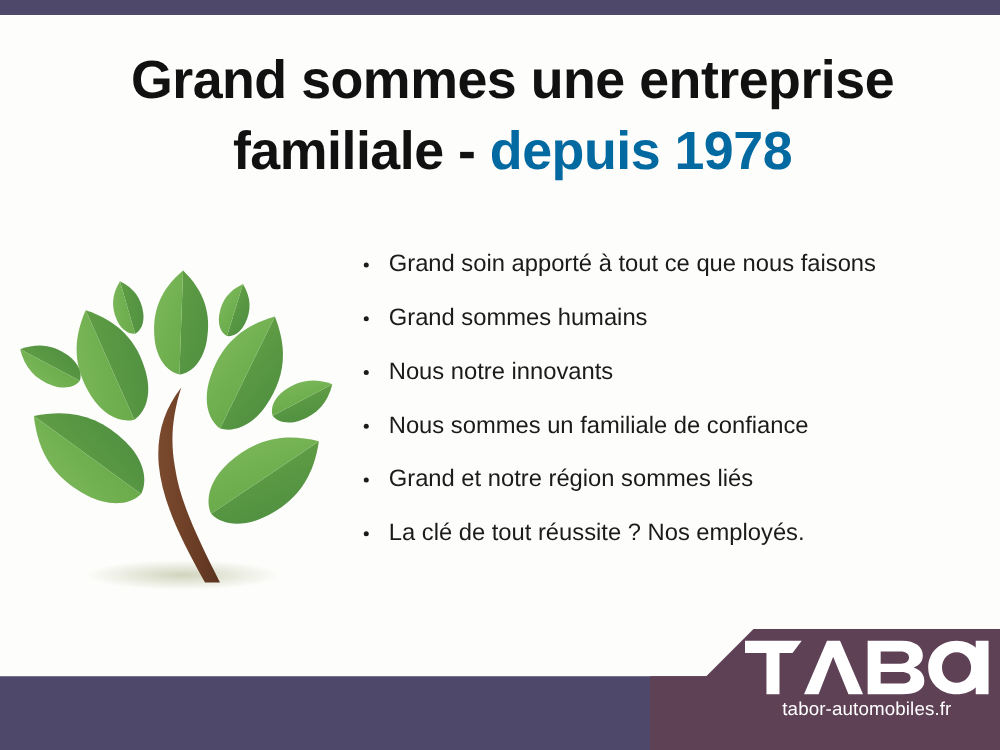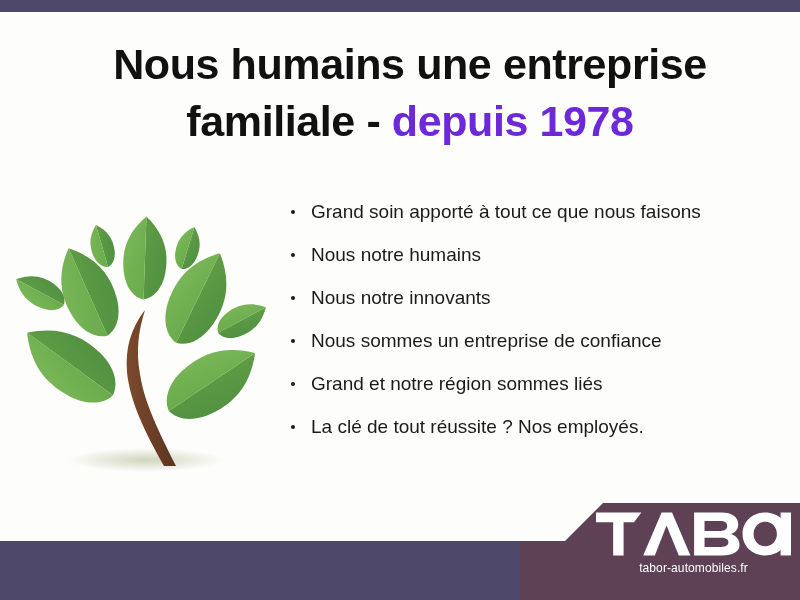--- a/index.html
+++ b/index.html
@@ -56,21 +56,21 @@
   }
   .logo-mark {
     display: block;
     width: 100%;
     height: 44px;
   }
   .logo-url {
     display: block;
     color: #ffffff;
     font-family: "Liberation Sans", sans-serif;
-    font-size: 12px;
+    font-size: 15px;
     letter-spacing: 0.1px;
     line-height: 22px;
     margin-top: 1px;
     white-space: nowrap;
   }
 
   
   .headline {
     position: absolute;
     left: 60px;
@@ -78,21 +78,21 @@
     width: 700px;
     text-align: center;
     font-family: "Liberation Sans", sans-serif;
     font-weight: bold;
     font-size: 43px;
     line-height: 57px;
     letter-spacing: -0.4px;
     color: #111111;
   }
   .headline .accent {
-    color: #6d28d9;
+    color: #0369a1;
   }
 
   
   .bullets {
     position: absolute;
     left: 286px;
     top: 190px;
     width: 500px;
     margin: 0;
     padding: 0;
@@ -130,21 +130,21 @@
 </style>
 </head>
 <body>
 
 <div id="slide">
 
   <div class="band-top"></div>
   <div class="band-bottom"></div>
 
   <div class="headline">
-    <span>Nous humains une entreprise</span><br>
+    <span>Grand sommes une entreprise</span><br>
     <span>familiale -</span>
     <span class="accent">depuis 1978</span>
   </div>
 
   <svg class="tree" viewBox="0 0 256 292" aria-hidden="true">
     <defs>
       <linearGradient id="gLeafA" x1="0" y1="0" x2="1" y2="1">
         <stop offset="0%" stop-color="#7cb85a"></stop>
         <stop offset="100%" stop-color="#6aab4b"></stop>
       </linearGradient>
@@ -190,23 +190,23 @@
       <use href="#leafShape" xlink:href="#leafShape" transform="translate(228,124) rotate(62) scale(0.52)"></use>
 
       <use href="#leafShape" xlink:href="#leafShape" transform="translate(56,168) rotate(-54) scale(1.02)"></use>
 
       <use href="#leafShape" xlink:href="#leafShape" transform="translate(198,186) rotate(56) scale(1.00)"></use>
     </g>
   </svg>
 
   <ul class="bullets">
     <li>Grand soin apporté à tout ce que nous faisons</li>
-    <li>Nous notre humains</li>
+    <li>Grand sommes humains</li>
     <li>Nous notre innovants</li>
-    <li>Nous sommes un entreprise de confiance</li>
+    <li>Nous sommes un familiale de confiance</li>
     <li>Grand et notre région sommes liés</li>
     <li>La clé de tout réussite ? Nos employés.</li>
   </ul>
 
   <div class="logo-plate"></div>
   <div class="logo-wrap">
     <svg class="logo-mark" viewBox="0 0 318 70">
 
       <path fill="#ffffff" d="M0,0 H74 L62,16 H45 V70 H28 V16 H0 Z"></path>
 

